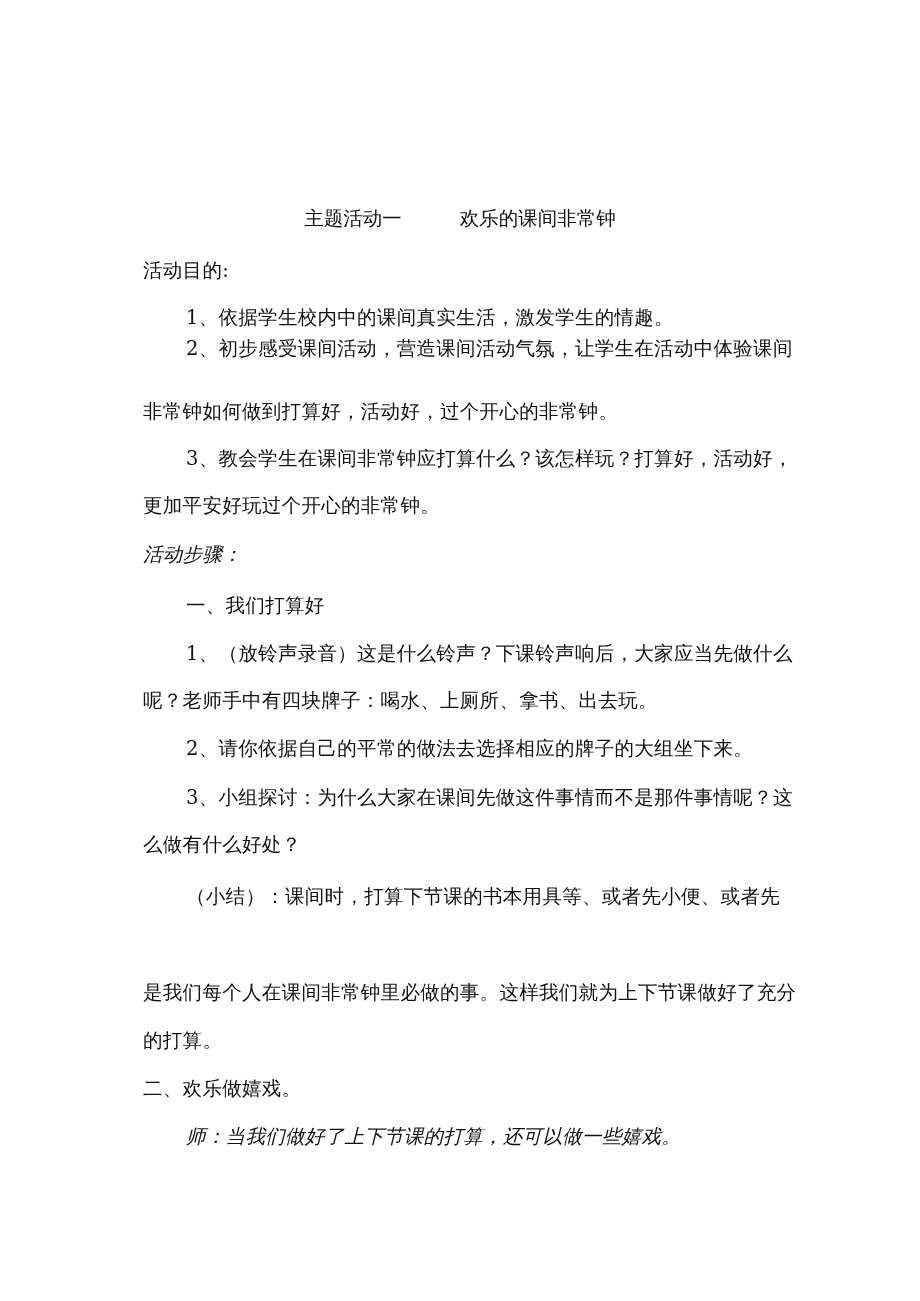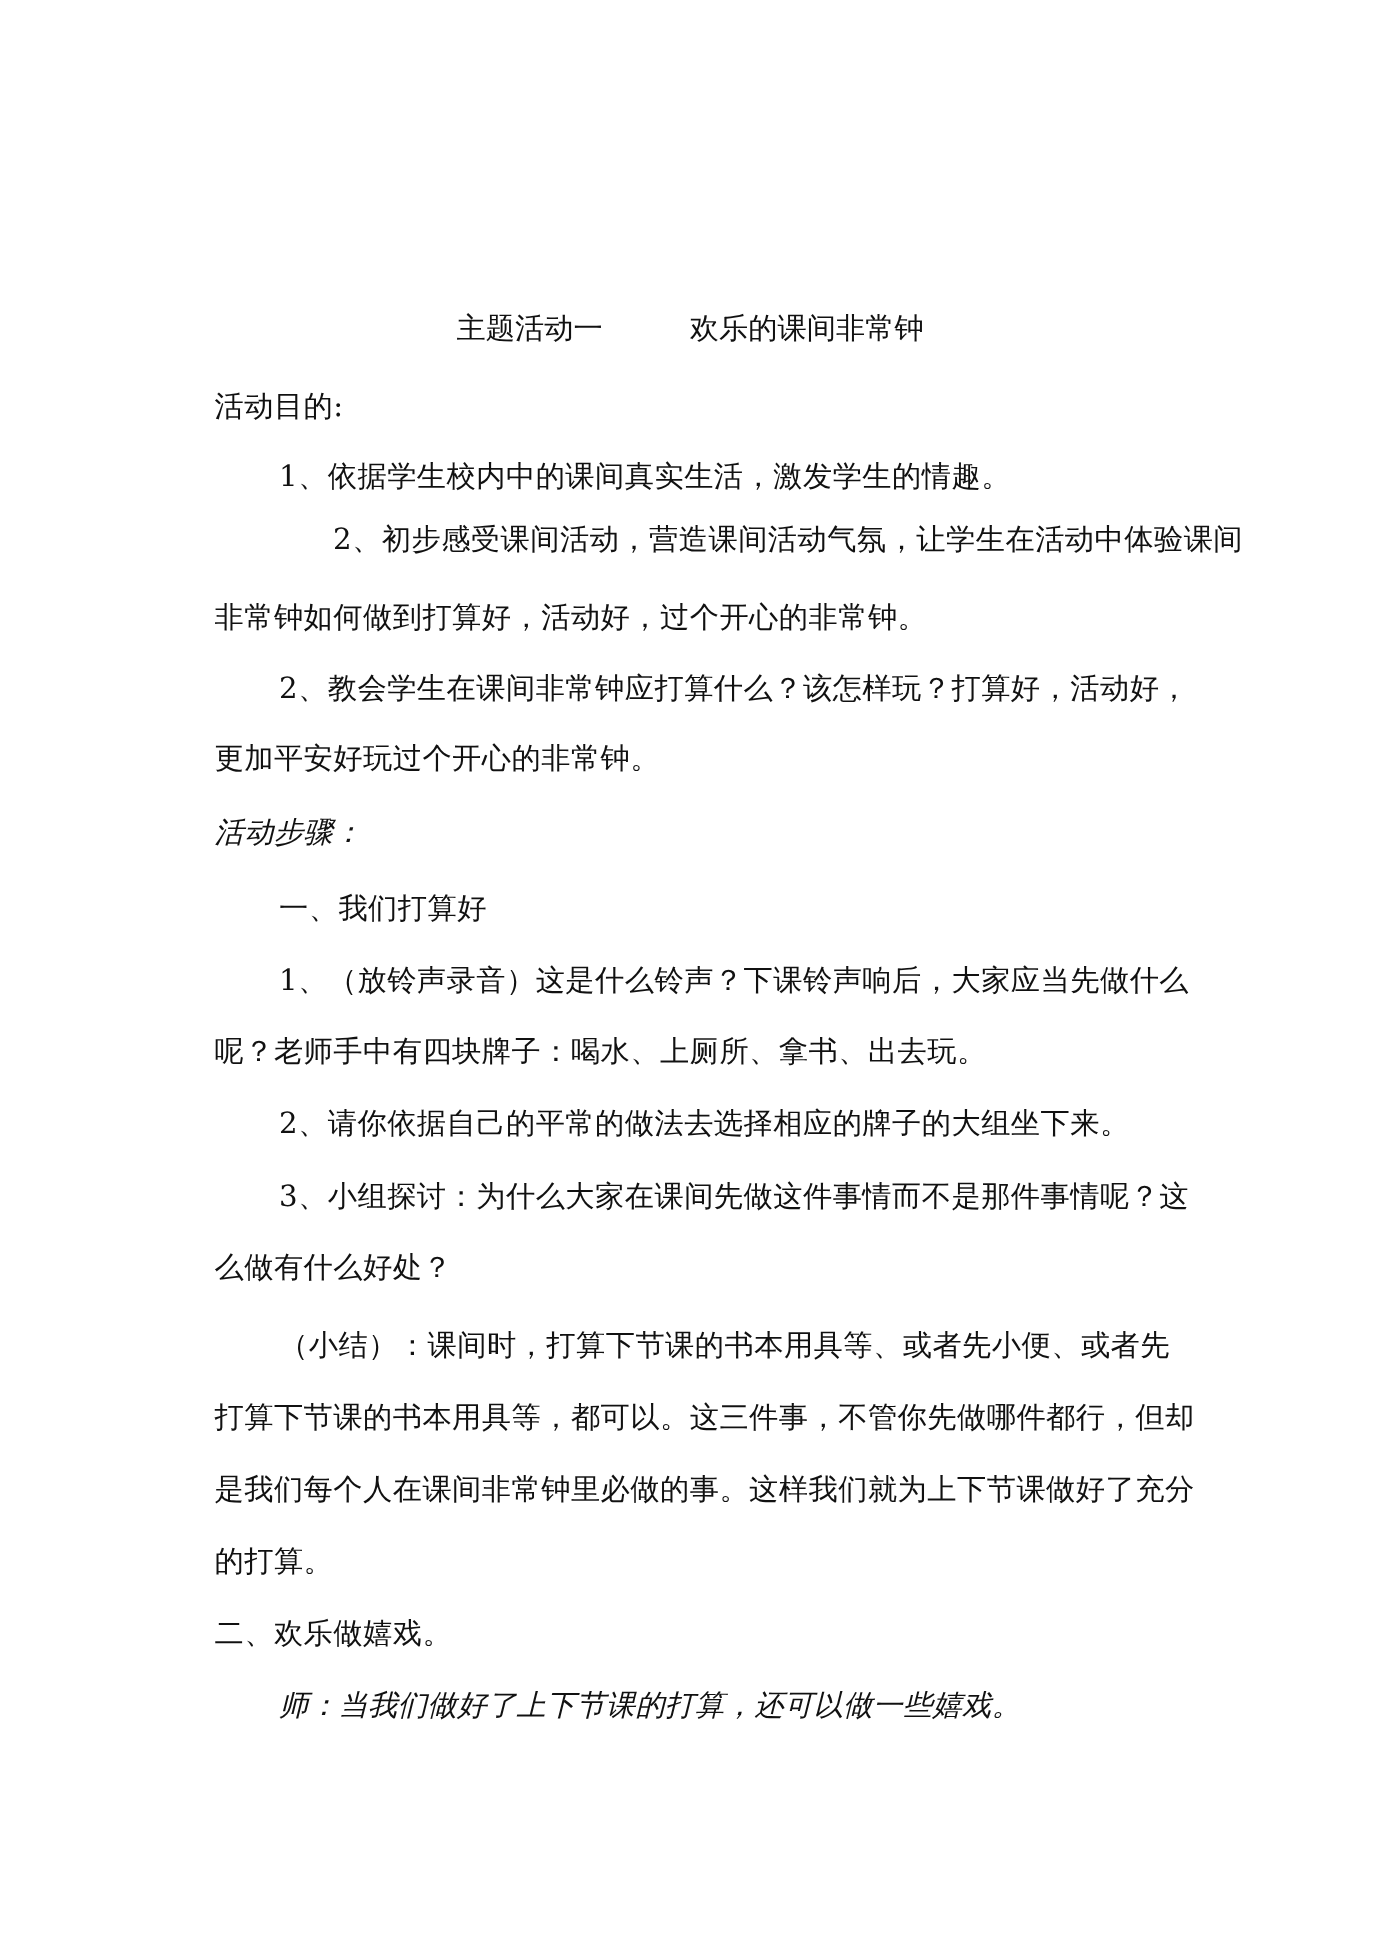--- a/index.html
+++ b/index.html
@@ -47,37 +47,36 @@
 </head>
 <body>
 
 <div class="page">
 
   <div class="title"><span>主题活动一</span><span class="gap"></span><span>欢乐的课间非常钟</span></div>
 
   <div class="line" style="top:259px;">活动目的:</div>
 
   <div class="line indent" style="top:306px;">1、依据学生校内中的课间真实生活，激发学生的情趣。</div>
-  <div class="line indent" style="top:348px;margin-left:36px;">2、初步感受课间活动，营造课间活动气氛，让学生在活动中体验课间</div>
+  <div class="line indent" style="top:337px;">2、初步感受课间活动，营造课间活动气氛，让学生在活动中体验课间</div>
   <div class="line" style="top:400px;">非常钟如何做到打算好，活动好，过个开心的非常钟。</div>
-  <div class="line indent" style="top:447px;">2、教会学生在课间非常钟应打算什么？该怎样玩？打算好，活动好，</div>
+  <div class="line indent" style="top:447px;">3、教会学生在课间非常钟应打算什么？该怎样玩？打算好，活动好，</div>
   <div class="line" style="top:494px;">更加平安好玩过个开心的非常钟。</div>
 
   <div class="line" style="top:543px;font-style:italic;">活动步骤：</div>
 
   <div class="line indent" style="top:594px;text-align:center;">一、我们打算好</div>
 
   <div class="line indent" style="top:642px;">1、（放铃声录音）这是什么铃声？下课铃声响后，大家应当先做什么</div>
   <div class="line" style="top:689px;">呢？老师手中有四块牌子：喝水、上厕所、拿书、出去玩。</div>
   <div class="line indent" style="top:737px;">2、请你依据自己的平常的做法去选择相应的牌子的大组坐下来。</div>
   <div class="line indent" style="top:786px;">3、小组探讨：为什么大家在课间先做这件事情而不是那件事情呢？这</div>
   <div class="line" style="top:833px;">么做有什么好处？</div>
 
   <div class="line indent" style="top:885px;">（小结）：课间时，打算下节课的书本用具等、或者先小便、或者先</div>
-  <div class="line" style="top:933px;">打算下节课的书本用具等，都可以。这三件事，不管你先做哪件都行，但却</div>
   <div class="line" style="top:981px;">是我们每个人在课间非常钟里必做的事。这样我们就为上下节课做好了充分</div>
   <div class="line" style="top:1029px;">的打算。</div>
 
   <div class="line" style="top:1077px;">二、欢乐做嬉戏。</div>
 
   <div class="line indent" style="top:1125px;font-style:italic;">师：当我们做好了上下节课的打算，还可以做一些嬉戏。</div>
 
 </div>
 
 </body></html>

